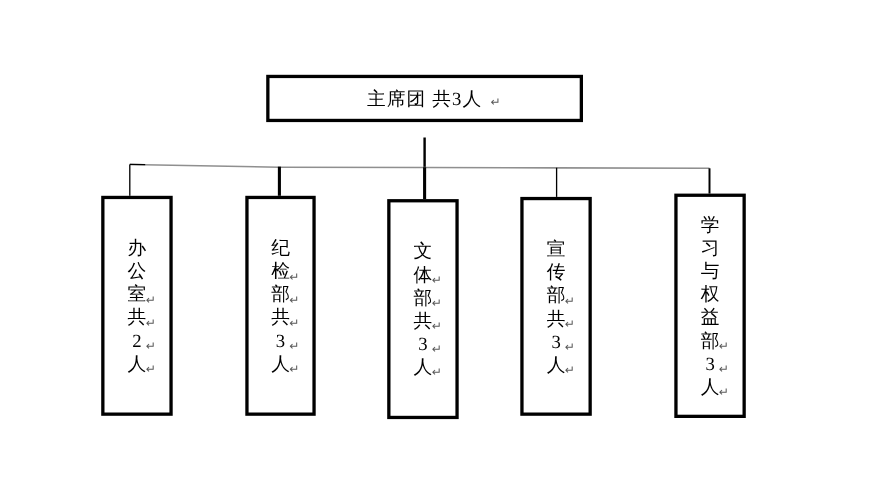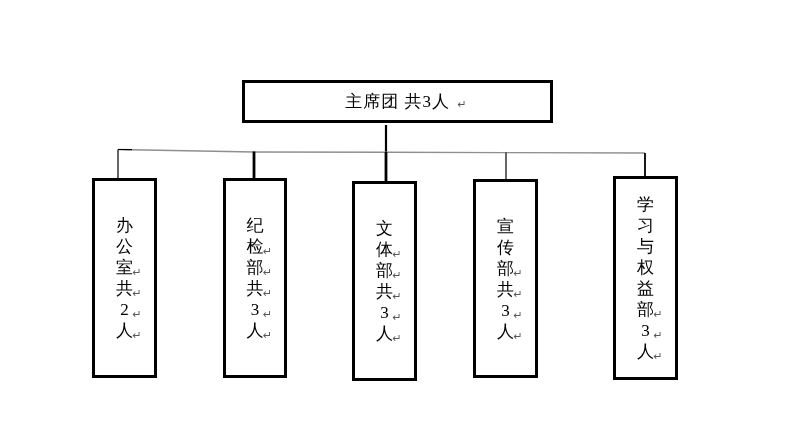--- a/index.html
+++ b/index.html
@@ -71,21 +71,21 @@
   }
   .child .brk {
     left: calc(50% + 8px);
     bottom: 0px;
   }
   .root .brk {
     left: calc(50% + 60px);
     top: 8px;
   }
   
-  .box-root   { left: 242px; top:  80px; width: 311px; height: 43px; }
+  .box-root   { left: 242px; top:  68px; width: 288px; height: 43px; }
   .box-c0     { left:  92px; top: 178px; width:  65px; height: 200px; }
   .box-c1     { left: 223px; top: 178px; width:  64px; height: 200px; }
   .box-c2     { left: 352px; top: 181px; width:  65px; height: 200px; }
   .box-c3     { left: 473px; top: 179px; width:  65px; height: 199px; }
   .box-c4     { left: 613px; top: 176px; width:  65px; height: 204px; }
 </style>
 </head>
 <body>
 
 <div class="stage">

